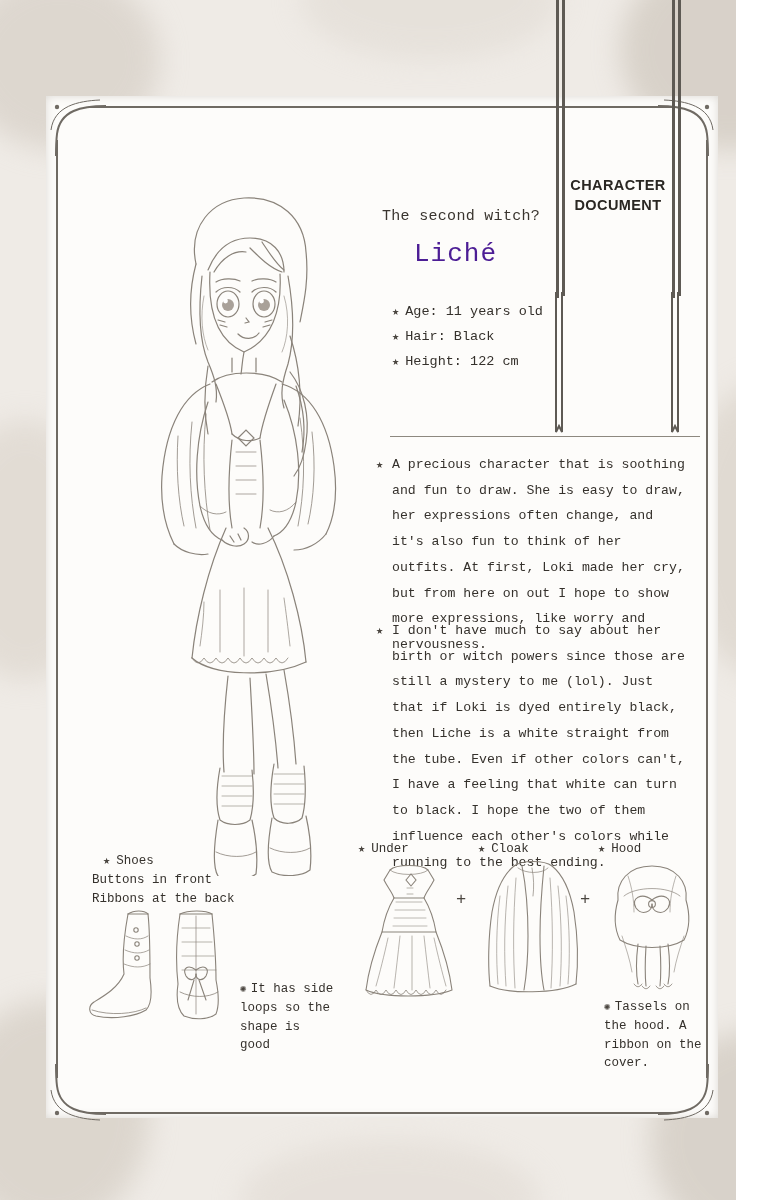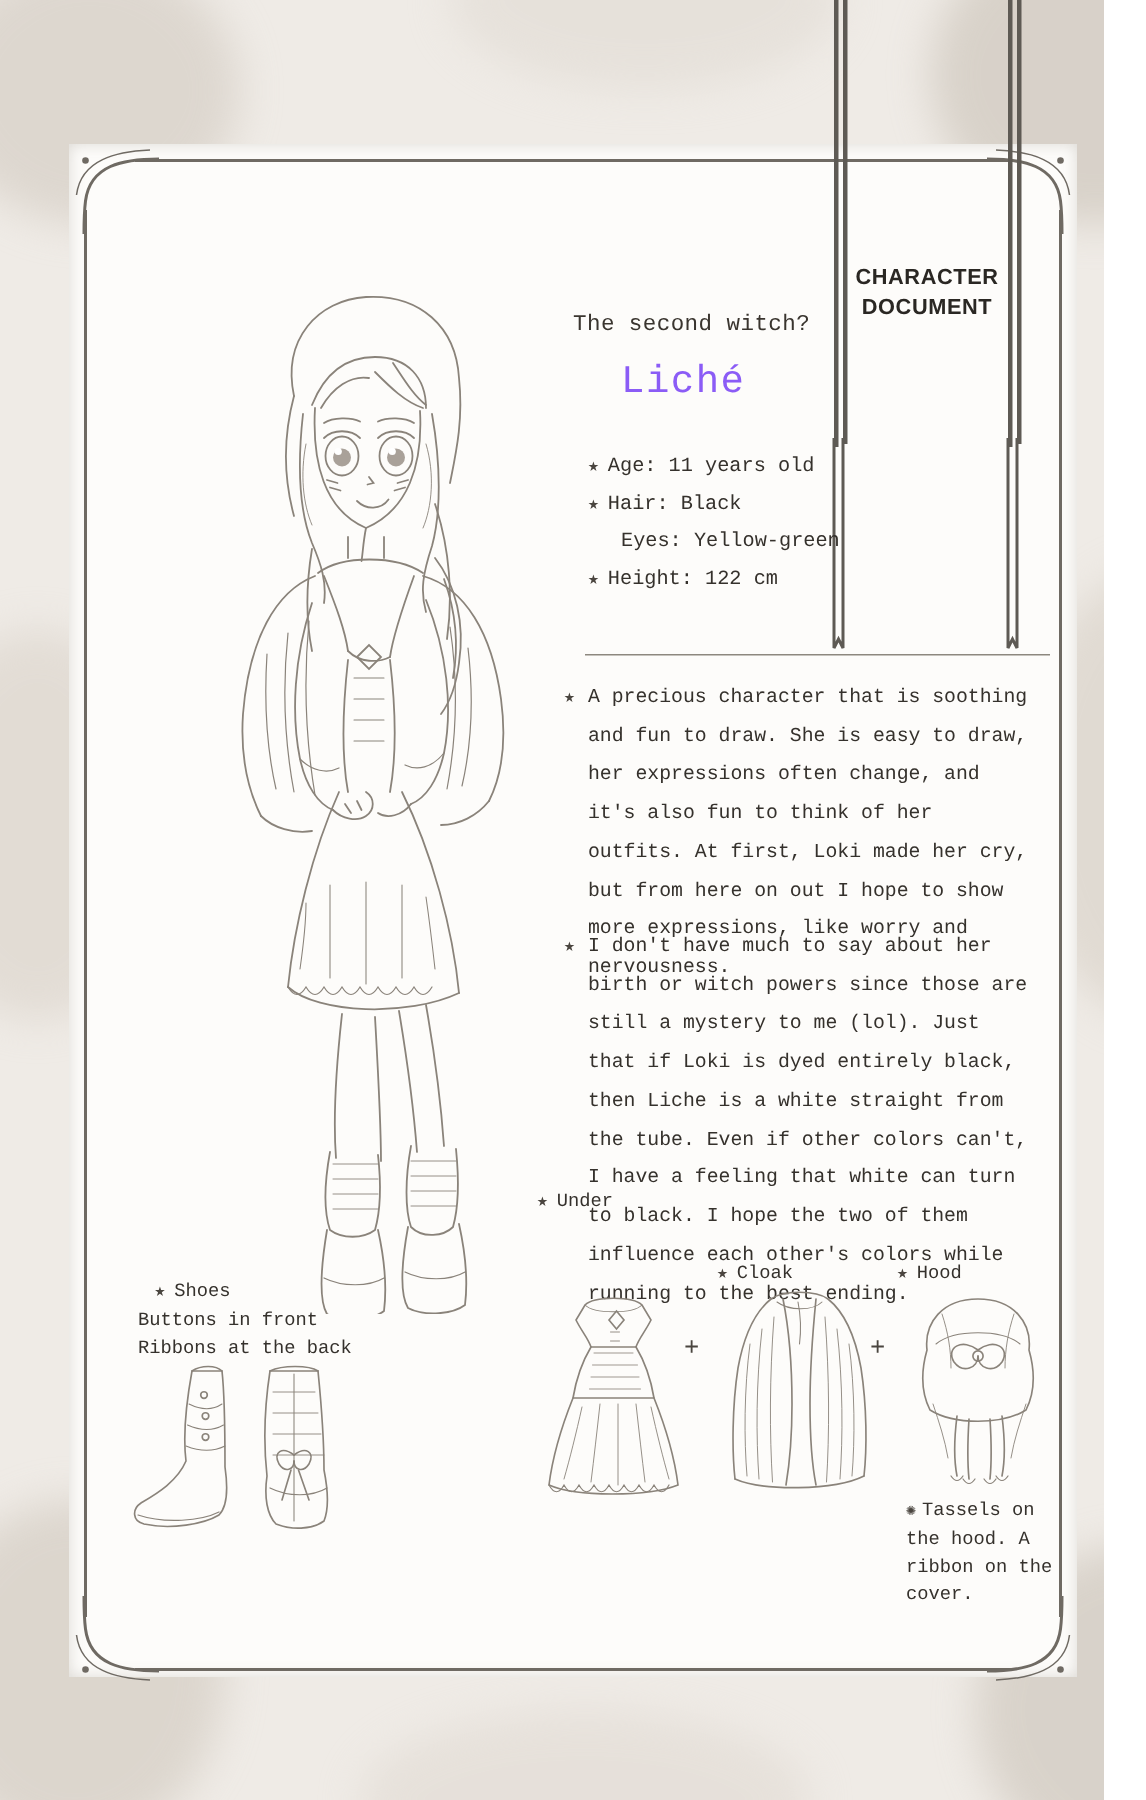--- a/index.html
+++ b/index.html
@@ -83,21 +83,21 @@
   }
   #subtitle {
     font-size: 15px;
     color: #3a352f;
     letter-spacing: 0.3px;
   }
   #char-name {
     margin-top: 14px;
     margin-left: 32px;
     font-size: 26px;
-    color: #8b5cf6;
+    color: #4c1d95;
     letter-spacing: 1px;
   }
 
   #stats {
     position: absolute;
     left: 392px;
     top: 300px;
     width: 190px;
     font-size: 13.5px;
     line-height: 1.85;
@@ -145,21 +145,21 @@
   
   .note {
     position: absolute;
     font-size: 12.5px;
     line-height: 1.5;
     color: #35312c;
   }
   #note-shoes { left: 92px; top: 852px; width: 160px; }
   #note-shoes .note-head { margin-left: 11px; }
   #note-side { left: 240px; top: 980px; width: 96px; }
-  #note-under { left: 358px; top: 792px; }
+  #note-under { left: 358px; top: 840px; }
   #note-cloak { left: 478px; top: 840px; text-align: right; }
   #note-hood { left: 598px; top: 840px; }
   #note-tassels { left: 604px; top: 998px; width: 108px; }
 
   .plus {
     position: absolute;
     font-size: 17px;
     color: #4a453f;
   }
   #plus1 { left: 456px; top: 890px; }
@@ -232,23 +232,20 @@
     <div id="subtitle" class="hand">The second witch?</div>
     <div id="char-name" class="hand">Liché</div>
   </div>
 
   <div id="stats" class="hand">
     <div>
       <span class="star">★</span><span>Age: 11 years old</span>
     </div>
     <div>
       <span class="star">★</span><span>Hair: Black</span>
-    </div>
-    <div>
-      <span class="stat-indent">Eyes: Yellow-green</span>
     </div>
     <div>
       <span class="star">★</span><span>Height: 122 cm</span>
     </div>
   </div>
 
   <div id="divider"></div>
 
   <div id="para1" class="para hand">
     <span class="bullet">★</span>
@@ -450,20 +447,23 @@
   </svg>
 
   <div id="note-shoes" class="note hand">
     <div class="note-head">
       <span class="star">★</span><span>Shoes</span>
     </div>
     <div>Buttons in front</div>
     <div>Ribbons at the back</div>
   </div>
 
+  <div id="note-side" class="note hand">
+    <span class="snow">✺</span><span>It has side loops so the shape is good</span>
+  </div>
 
   <div id="note-under" class="note hand">
     <span class="star">★</span><span>Under</span>
   </div>
 
   <div id="note-cloak" class="note hand">
     <span class="star">★</span><span>Cloak</span>
   </div>
 
   <div id="note-hood" class="note hand">

